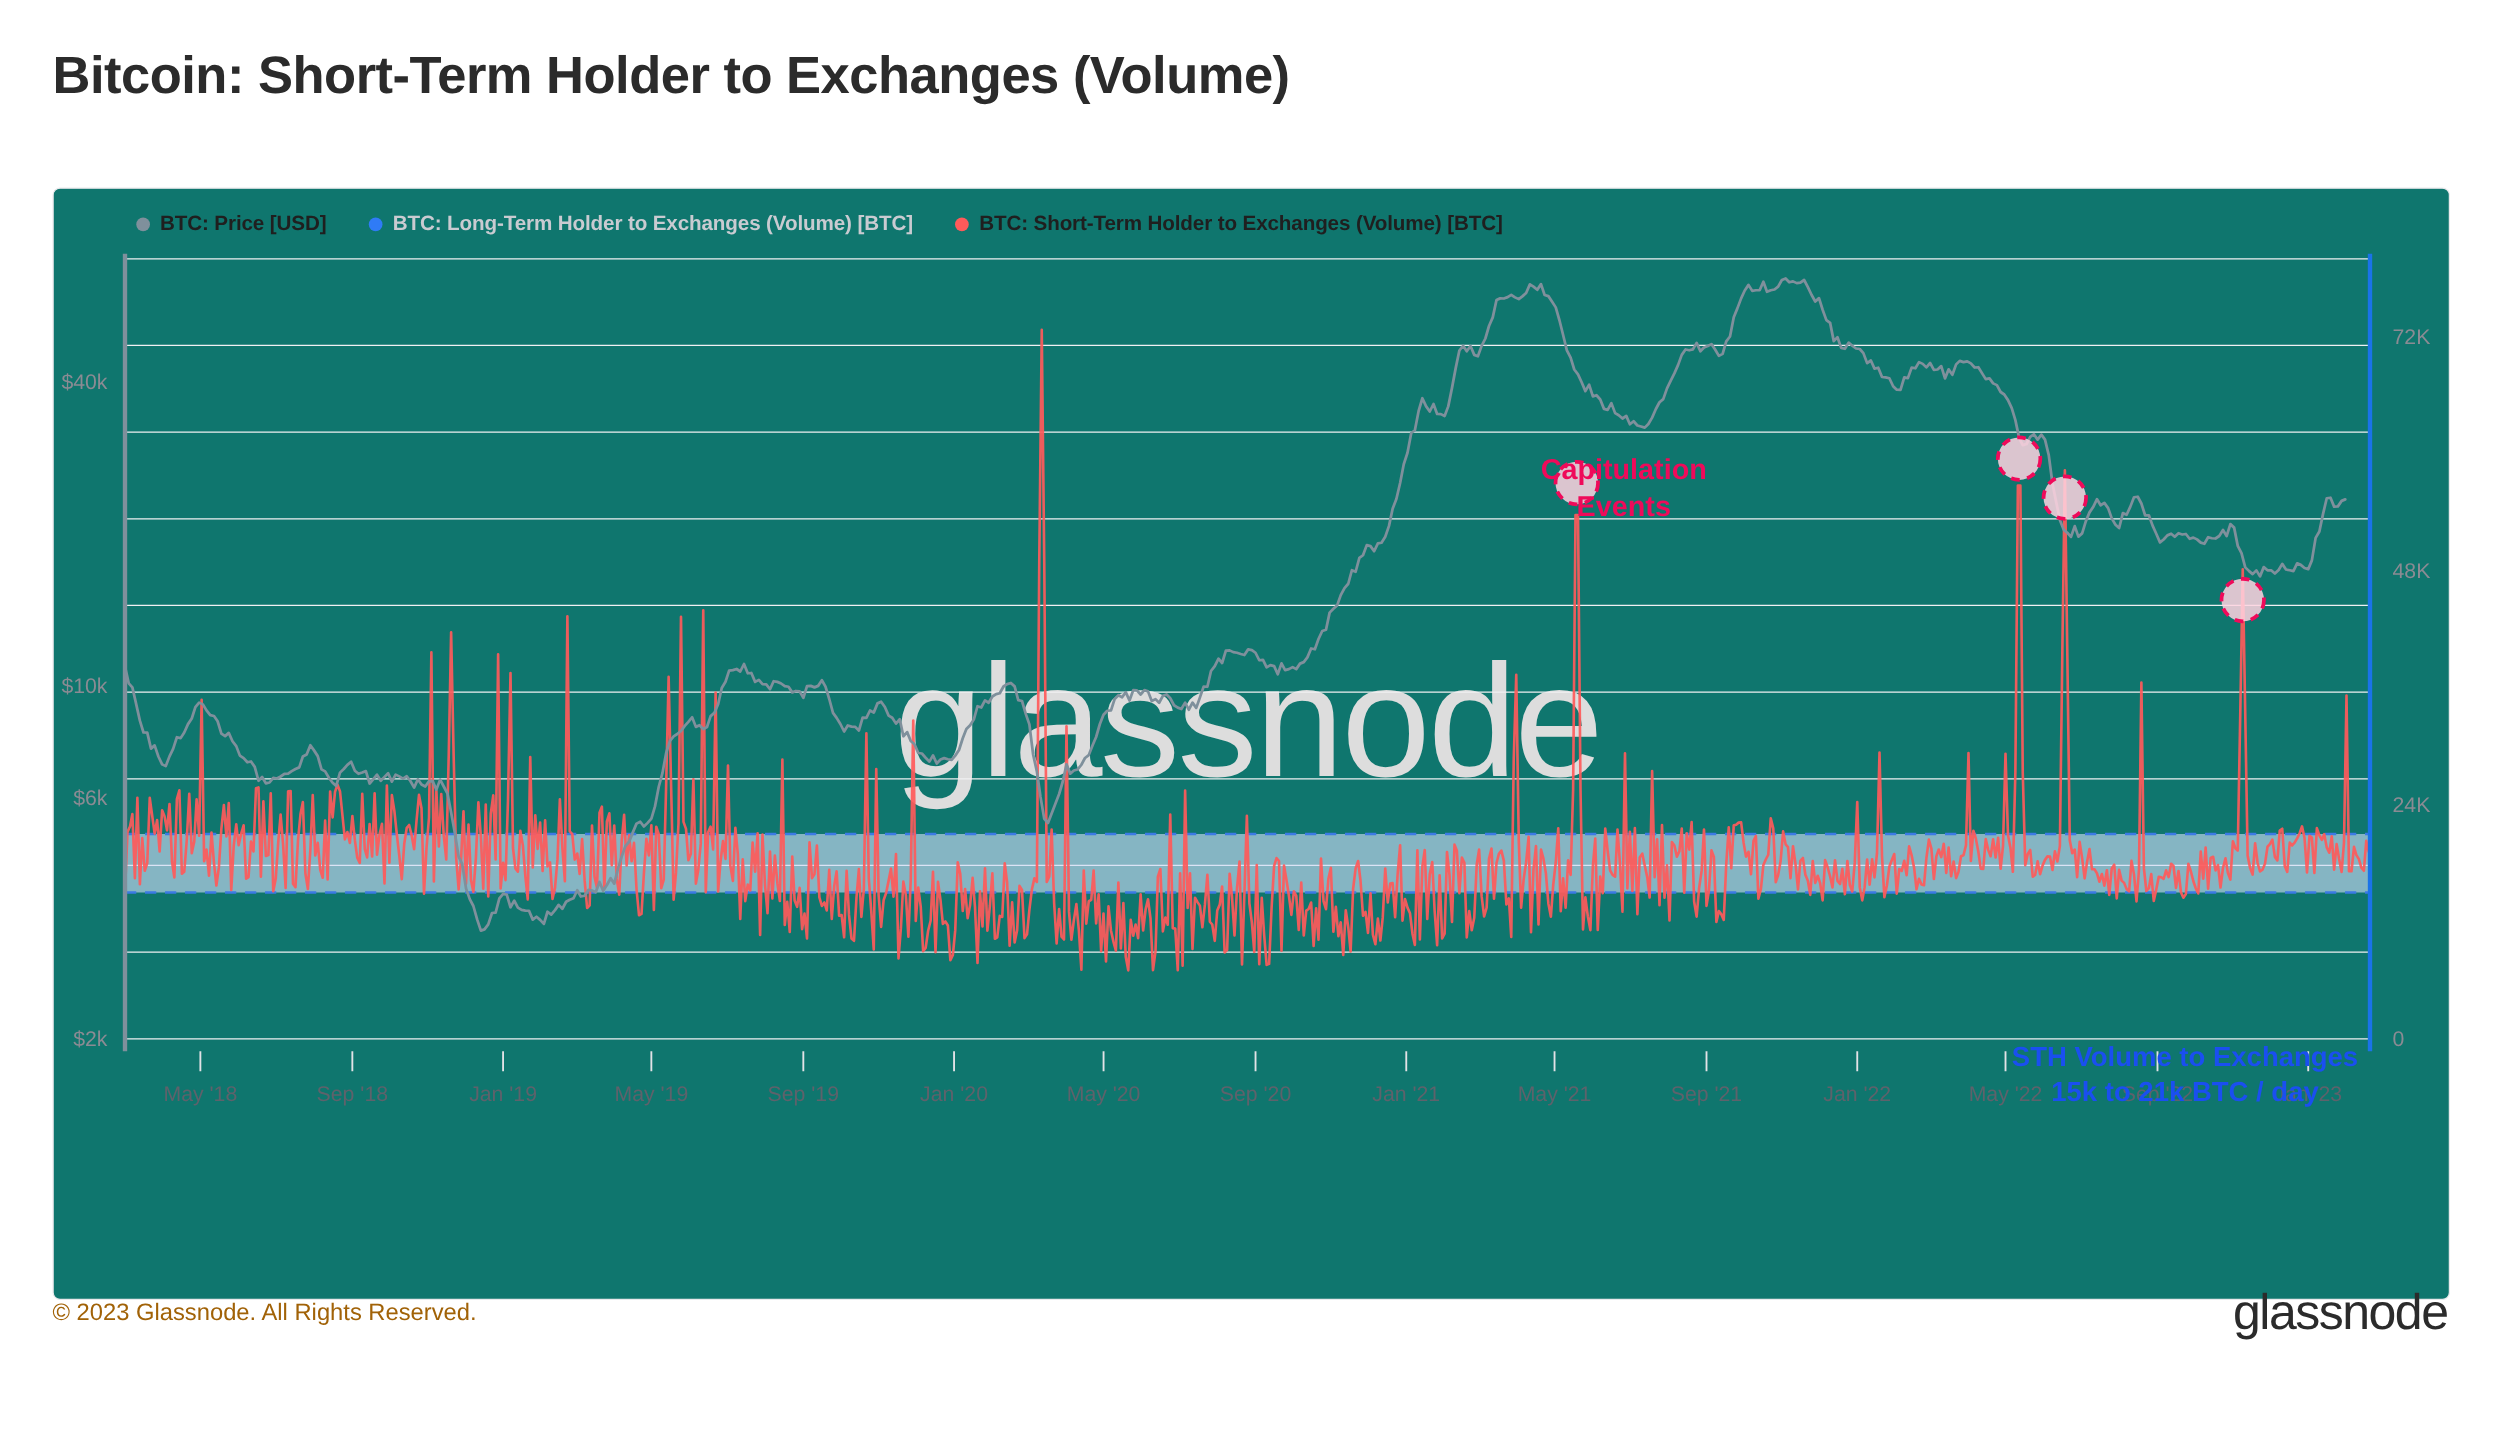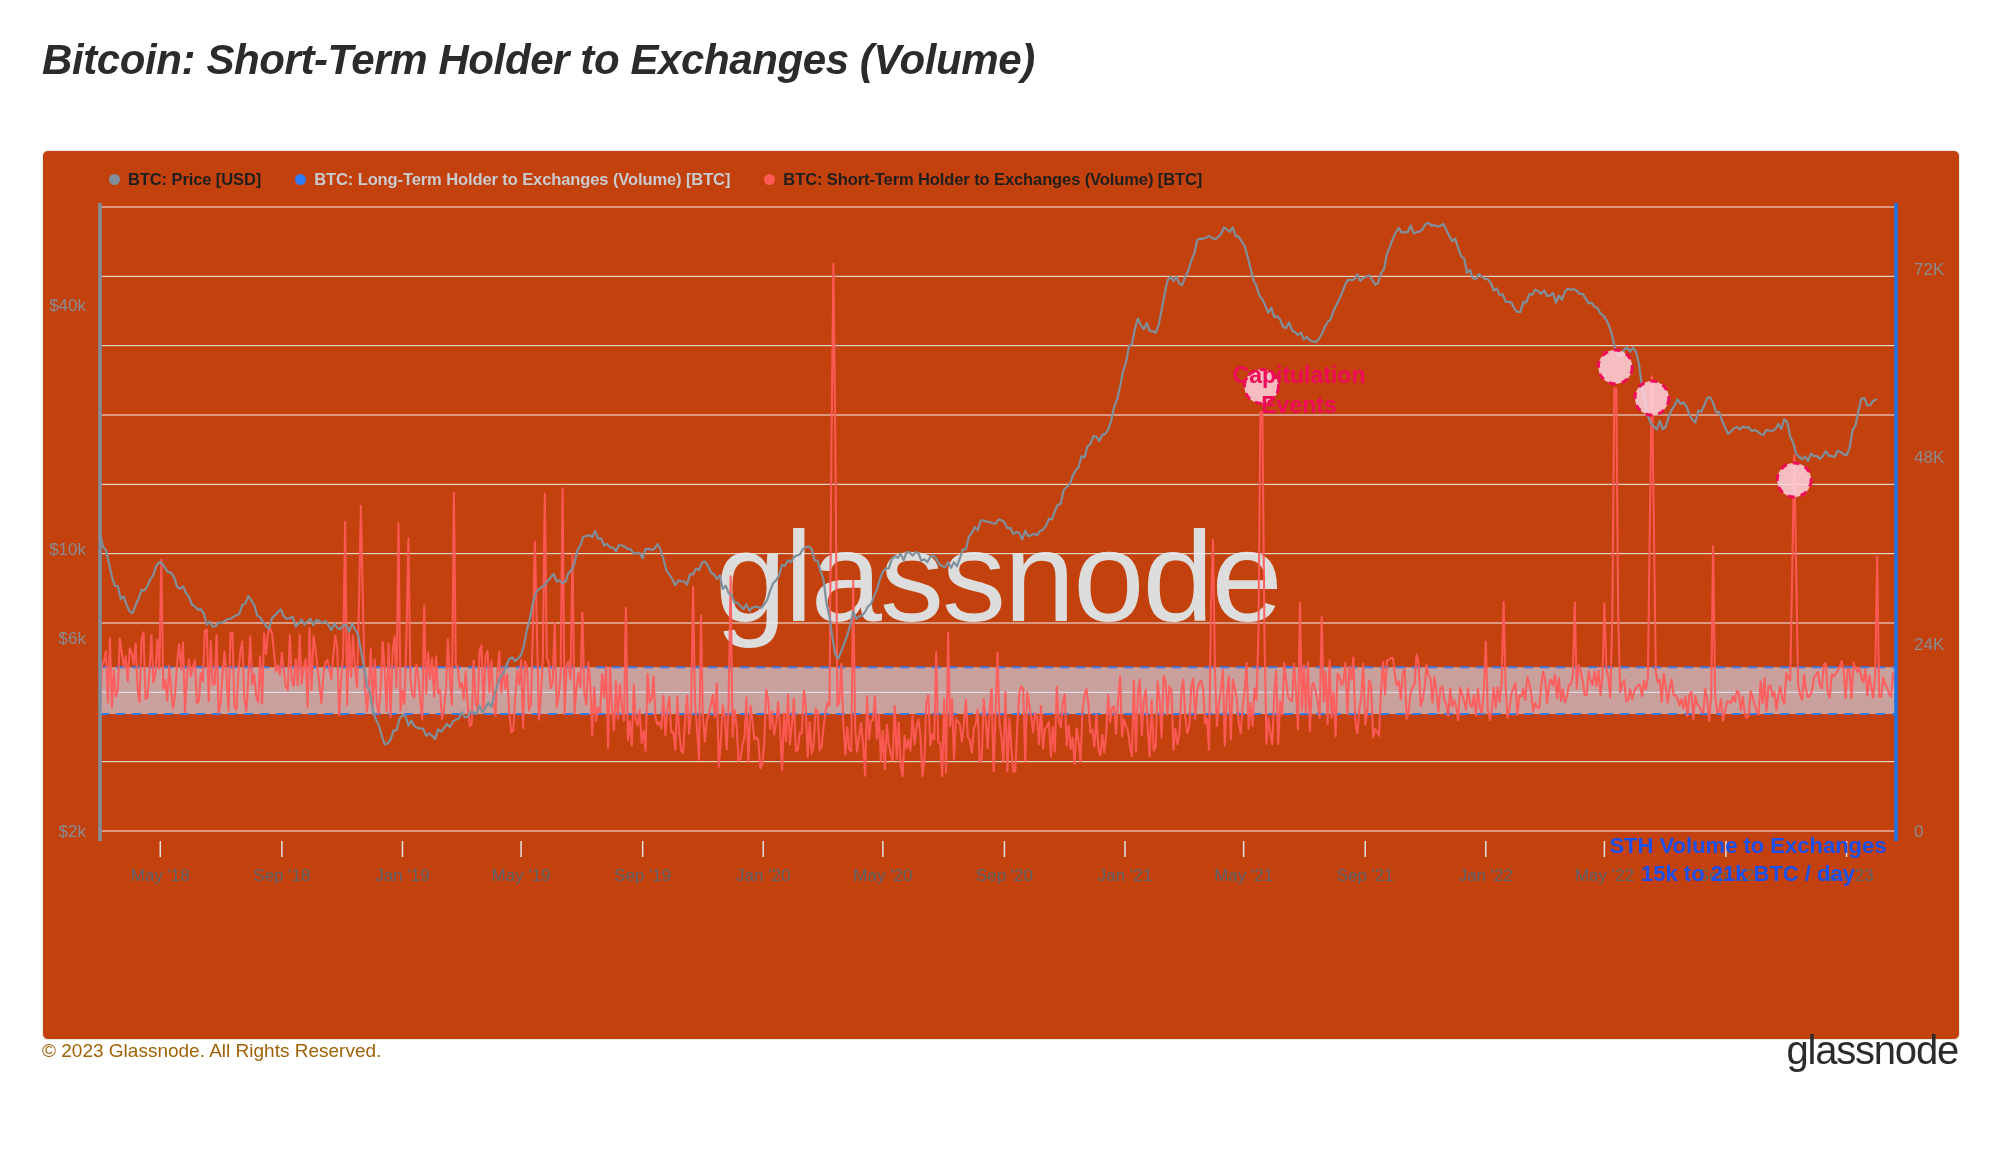--- a/index.html
+++ b/index.html
@@ -7,27 +7,27 @@
     width:2000px;height:1152px;
     background:#ffffff;
     font-family:"Liberation Sans","DejaVu Sans",sans-serif;
     overflow:hidden;
   }
   .page{position:relative;width:2000px;height:1152px;box-sizing:border-box;}
 
   .page-title{
     position:absolute;left:42px;top:36px;
     font-size:42px;font-weight:700;color:#2b2b2b;
-    letter-spacing:-0.4px;white-space:nowrap;font-style:italic;
+    letter-spacing:-0.4px;white-space:nowrap;
   }
 
   .chart-card{
     position:absolute;left:42px;top:150px;
     width:1918px;height:890px;
-    background:#c2410c;
+    background:#0f766e;
     border:1px solid #e9e9ec;
     border-radius:6px;
     box-sizing:border-box;
   }
 
   .legend{
     position:absolute;left:66px;top:19px;
     display:flex;align-items:center;gap:34px;
     white-space:nowrap;
   }

